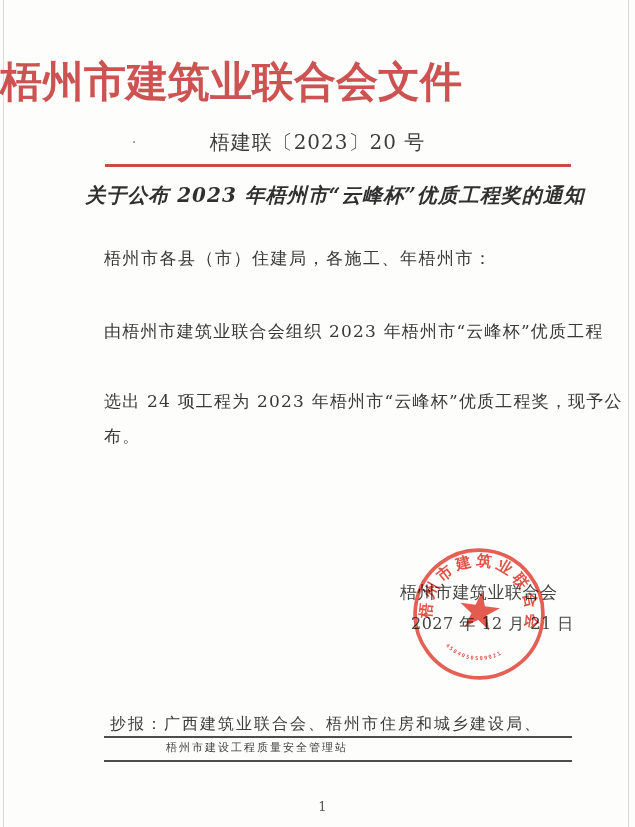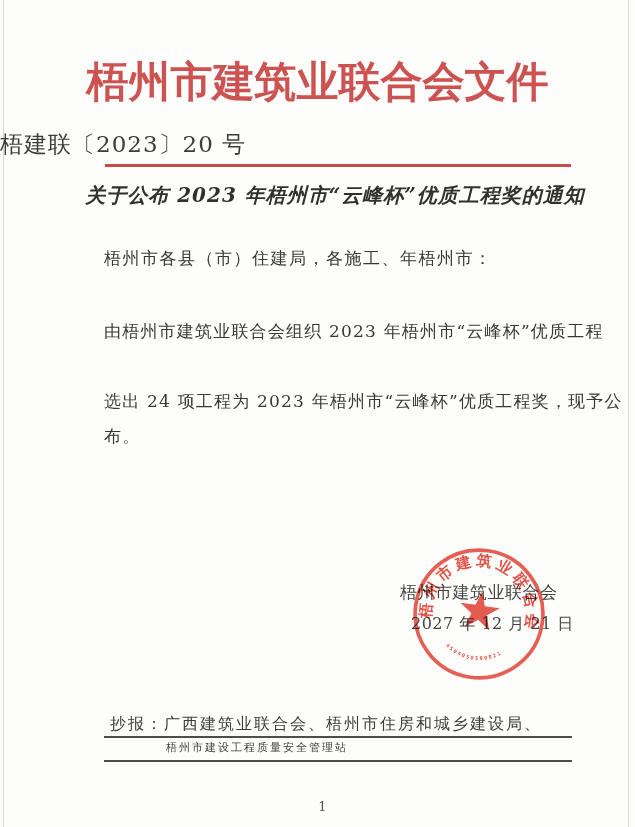--- a/index.html
+++ b/index.html
@@ -10,29 +10,29 @@
     overflow:hidden;
     font-family:"DejaVu Serif","Liberation Serif",serif;
     color:#3a3a3a;
   }
   .scan-edge{position:absolute;top:0;bottom:0;width:1px;background:#d9d9d6;}
   .edge-left{left:3px;}
   .edge-right{left:628px;}
 
   .org-title{
     position:absolute;top:54px;left:0;width:635px;
-    text-align:center;
+    text-align:left;
     font-size:42px;font-weight:bold;
     letter-spacing:0px;
     color:#cc5351;
     white-space:nowrap;
   }
   .doc-number{
     position:absolute;top:129px;left:0;width:635px;
-    font-size:23px;color:#3c3c3c;
+    text-align:center;font-size:20px;color:#3c3c3c;
     letter-spacing:1px;white-space:nowrap;
   }
   .speck{position:absolute;left:133px;top:141px;width:2px;height:2px;background:#8a8a8a;border-radius:50%;}
   .red-rule{
     position:absolute;top:164px;left:105px;width:466px;height:3px;
     background:#c64c48;
   }
   .doc-title{
     position:absolute;top:182px;left:85px;width:500px;
     text-align:center;font-size:20px;font-weight:600;color:#303030;

